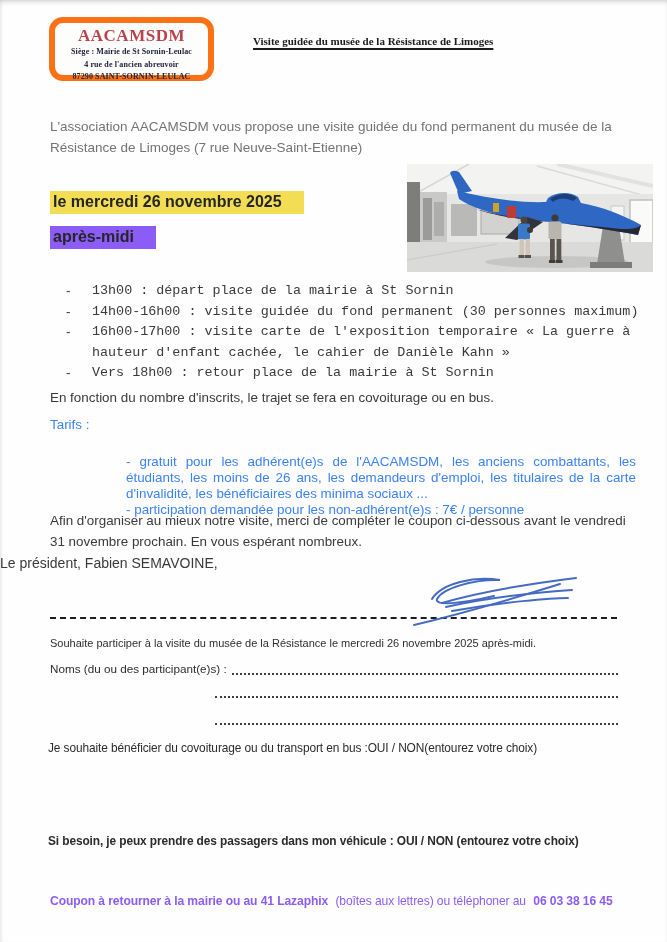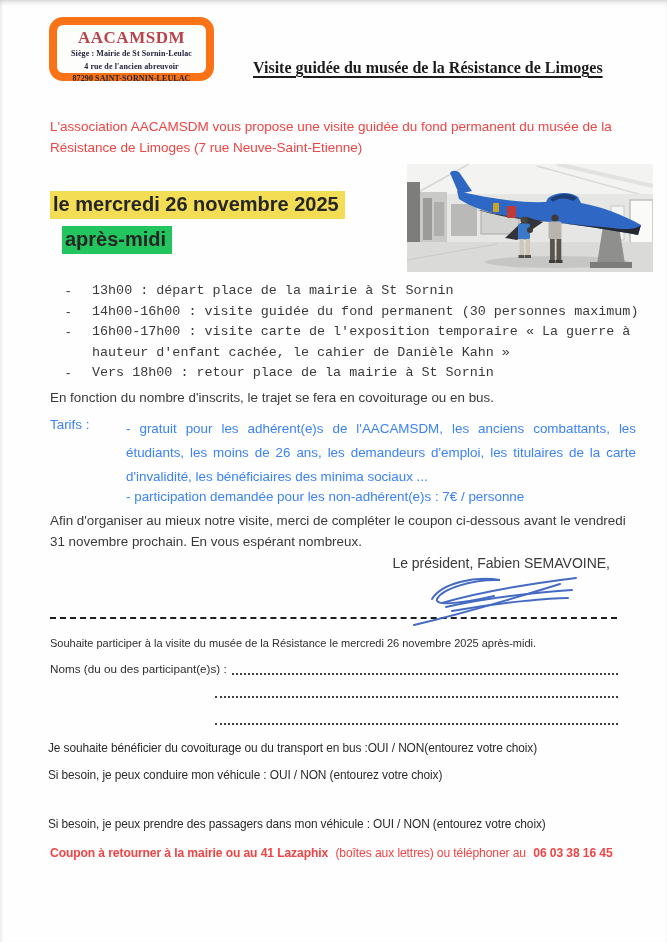--- a/index.html
+++ b/index.html
@@ -6,70 +6,70 @@
   html,body { background:#ffffff; }
   .page {
     position:relative; width:667px; height:942px; margin:0 auto;
     background:#fefefe; overflow:hidden;
     font-family:"Liberation Sans", sans-serif; color:#333;
     box-shadow: inset 0 4px 6px -4px #b5b5b5, inset 3px 0 5px -4px #cfcfcf;
   }
   
   .header-box {
     position:absolute; left:49px; top:17px; width:165px; height:64px;
-    border:8px solid #f97316; border-radius:14px; text-align:center; padding-top:3px;
+    border:6px solid #f97316; border-radius:14px; text-align:center; padding-top:3px;
     background:#fdfdfc;
   }
   .org-name {
     font-family:"Liberation Serif", serif; font-weight:bold; font-size:17px;
     letter-spacing:.5px;
   }
   .addr {
     font-family:"Liberation Serif", serif; font-weight:bold; font-size:8px;
     line-height:12.5px; color:#23233d; letter-spacing:.1px;
   }
   .doc-title {
     position:absolute; left:253px; top:35px;
-    font-family:"Liberation Serif", serif; font-weight:bold; font-size:16px; color:#1c1c1c;
-    text-decoration:underline; text-underline-offset:3px; text-decoration-thickness:1.5px;margin-top:24px;
-  }
-  .intro { position:absolute; left:50px; top:117px; width:585px; font-size:13.5px; line-height:20.5px; color:#ef4444; }
+    font-family:"Liberation Serif", serif; font-weight:bold; font-size:11px; color:#1c1c1c;
+    text-decoration:underline; text-underline-offset:3px; text-decoration-thickness:1.5px;
+  }
+  .intro { position:absolute; left:50px; top:117px; width:585px; font-size:13.5px; line-height:20.5px; color:#737373; }
   .date-line { position:absolute; left:50px; }
   .date-line.l1 { top:191px; } .date-line.l2 { top:226px; }
   .hl {
-    display:inline-block; font-weight:bold; font-size:20px; color:#262626;
-    padding:2px 6px 3px 3px;
+    display:inline-block; font-weight:bold; font-size:16px; color:#262626;
+    padding:2px 22px 3px 3px;
   }
   .photo { position:absolute; left:407px; top:164px; width:246px; height:108px; }
   .photo svg { display:block; width:100%; height:100%; }
   
   .schedule { position:absolute; left:66px; top:281px; width:575px; font-size:13.4px; line-height:20.5px; color:#3a3a3a; }
   .srow { display:flex; }
   .smark { width:26px; flex:0 0 26px; }
   .stext { flex:1;font-family:Liberation Mono, monospace; }
   .transport { position:absolute; left:50px; top:390px; width:585px; font-size:13.4px; color:#3a3a3a; }
   .tarifs { position:absolute; left:50px; top:417px; width:586px; display:flex; font-size:13.4px; color:#3b82f6; }
   .tarifs-label { flex:0 0 76px; }
   .tarifs-items { flex:1; }
-  .tarif1 { line-height:24px; text-align:justify; }
+  .tarif1 { line-height:16px; text-align:justify;margin-top:37px; }
   .tarif2 { }
   .closing { position:absolute; left:50px; top:511px; width:585px; font-size:13.4px; line-height:20.5px; color:#3a3a3a; }
-  .president { position:absolute; left:0; right:57px; top:555px; text-align:right; font-size:14px; color:#3a3a3a; }
+  .president { position:absolute; left:0; right:57px; top:555px; font-size:14px; color:#3a3a3a; }
   .sig { position:absolute; left:408px; top:569px; width:182px; height:58px; z-index:3; }
   .dashline { position:absolute; left:50px; top:617px; width:567px; height:0; border-top:2.5px dashed #1d1d1d; }
   .participate { position:absolute; left:50px; top:637px; width:580px; font-size:11px; color:#2e2e2e; }
   .names-row { position:absolute; left:50px; top:662px; width:568px; display:flex; align-items:flex-end; font-size:11.7px; color:#2e2e2e; }
   .names-label { white-space:nowrap; padding-right:5px;text-align:center; }
   .dotfill { flex:1; border-bottom:2px dotted #3e3e3e; height:13px; }
   .dotline { position:absolute; left:215px; width:403px; height:12px; border-bottom:2px dotted #3e3e3e; }
   .d2 { top:686px; } .d3 { top:713px; }
   .question { position:absolute; left:48px; width:590px; font-size:11.9px; color:#2b2b2b; letter-spacing:-.1px; }
-  .q1 { top:741px; } .q2 { top:768px; } .q3 { top:817px; }
+  .q1 { top:741px; } .q2 { top:768px; } .q3 { top:834px;font-weight:bold; }
   .q1 .gap { margin-left:0; }
-  .footer-line { position:absolute; left:50px; top:846px; width:590px; font-size:12.1px; color:#ef4444; letter-spacing:-.1px; }
+  .footer-line { position:absolute; left:50px; top:894px; width:590px; font-size:12.1px; color:#8b5cf6; letter-spacing:-.1px; }
   .footer-line .b { font-weight:bold; }
   .footer-line span + span { margin-left:4px; }
 </style>
 </head>
 <body>
 
 <div class="page">
 
   <div class="header-box">
     <div class="org-name" style="color:#ba434b;">AACAMSDM</div>
@@ -79,21 +79,21 @@
   </div>
 
   <div class="doc-title">Visite guidée du musée de la Résistance de Limoges</div>
 
   <div class="intro">L'association AACAMSDM vous propose une visite guidée du fond permanent du musée de la Résistance de Limoges (7 rue Neuve-Saint-Etienne)</div>
 
   <div class="date-line l1">
     <span class="hl" style="background:#f2dd55;">le mercredi 26 novembre 2025</span>
   </div>
   <div class="date-line l2">
-    <span class="hl" style="background:#22c55e;margin-left:12px;">après-midi</span>
+    <span class="hl" style="background:#8b5cf6;">après-midi</span>
   </div>
 
   <div class="photo">
     <svg viewBox="0 0 246 108" preserveAspectRatio="none">
       <rect x="0" y="0" width="246" height="108" fill="#ececea"></rect>
 
       <polygon points="0,0 246,0 246,30 0,32" fill="#f3f3f1"></polygon>
       <line x1="62" y1="0" x2="8" y2="30" stroke="#d6d6d4" stroke-width="1.5"></line>
       <line x1="130" y1="2" x2="246" y2="34" stroke="#dadad8" stroke-width="1.5"></line>
       <line x1="150" y1="0" x2="246" y2="22" stroke="#e2e2e0" stroke-width="4"></line>
@@ -198,21 +198,20 @@
   <div class="names-row">
     <span class="names-label">Noms (du ou des participant(e)s) :</span>
     <span class="dotfill"></span>
   </div>
   <div class="dotline d2"></div>
   <div class="dotline d3"></div>
 
   <div class="question q1">
     <span>Je souhaite bénéficier du covoiturage ou du transport en bus :</span><span class="gap">OUI / NON</span><span class="gap">(entourez votre choix)</span>
   </div>
-  <div class="question q2">Si besoin, je peux conduire mon véhicule : OUI / NON (entourez votre choix)</div>
   <div class="question q3">Si besoin, je peux prendre des passagers dans mon véhicule : OUI / NON (entourez votre choix)</div>
 
   <div class="footer-line">
     <span class="b">Coupon à retourner à la mairie ou au 41 Lazaphix</span>
     <span>(boîtes aux lettres) ou téléphoner au</span>
     <span class="b">06 03 38 16 45</span>
   </div>
 
 </div>
 

